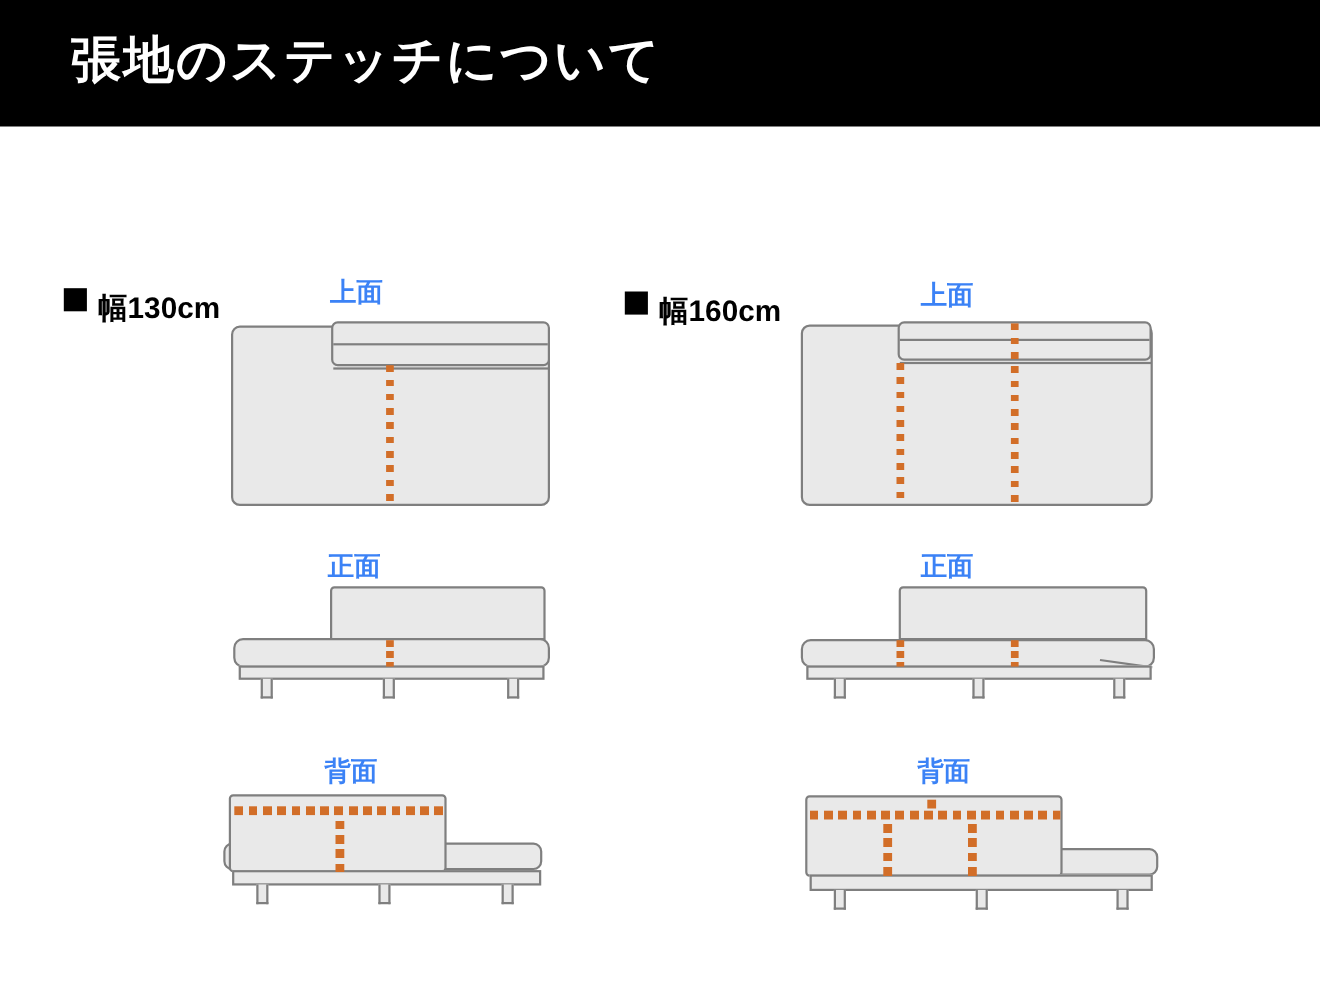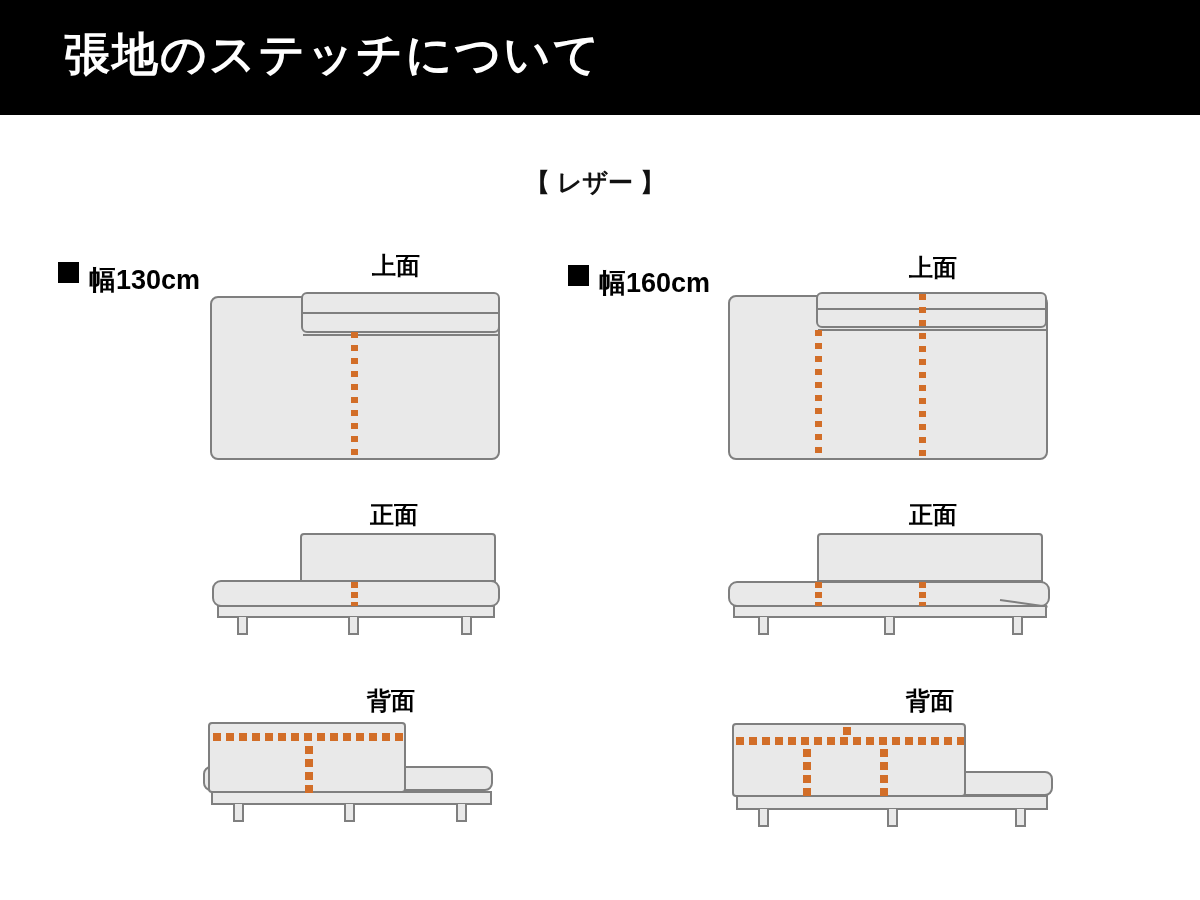--- a/index.html
+++ b/index.html
@@ -12,21 +12,21 @@
                 letter-spacing:2px;white-space:nowrap;}
   .logo{position:absolute;left:932px;top:22px;font-size:52px;font-weight:600;color:#fff;
         letter-spacing:-1px;white-space:nowrap;}
 
   
   .section-title{position:absolute;left:445px;top:166px;width:300px;text-align:center;
                  font-size:25px;font-weight:bold;color:#111;}
   .col-header{position:absolute;display:flex;align-items:flex-start;gap:10px;
               font-size:27px;font-weight:bold;color:#000;}
   .col-header .bullet{width:21px;height:21px;background:#000;flex:0 0 auto;}
-  .view-label{position:absolute;width:120px;text-align:right;font-size:24px;font-weight:600;color:#000000;}
+  .view-label{position:absolute;width:120px;text-align:left;font-size:24px;font-weight:600;color:#3b82f6;}
 
   
   .grp{position:absolute;left:0;top:0;width:0;height:0;overflow:visible;}
   .shape{position:absolute;background:var(--sofa-fill,#e9e9e9);
          border:2px solid var(--sofa-outline,#7f7f7f);box-sizing:border-box;}
   .line{position:absolute;background:var(--sofa-outline,#7f7f7f);}
   .leg{position:absolute;width:11px;height:18px;background:var(--sofa-fill,#e9e9e9);
        border:2px solid var(--sofa-outline,#7f7f7f);border-top:none;box-sizing:border-box;}
   .stitch-v{position:absolute;width:7px;
       background-image:repeating-linear-gradient(to bottom,var(--stitch,#d26e28) 0 6px,transparent 6px 13px);}
@@ -42,21 +42,20 @@
 </style>
 </head>
 <body>
 
 <div class="page">
 
   <div class="header">
     <div class="header-title">張地のステッチについて</div>
   </div>
 
-  <div class="section-title">【 レザー 】</div>
 
   <div class="col-header" style="left:58px;top:262px;">
     <span class="bullet"></span>
     <span>幅130cm</span>
   </div>
   <div class="col-header" style="left:568px;top:265px;">
     <span class="bullet"></span>
     <span>幅160cm</span>
   </div>
 

